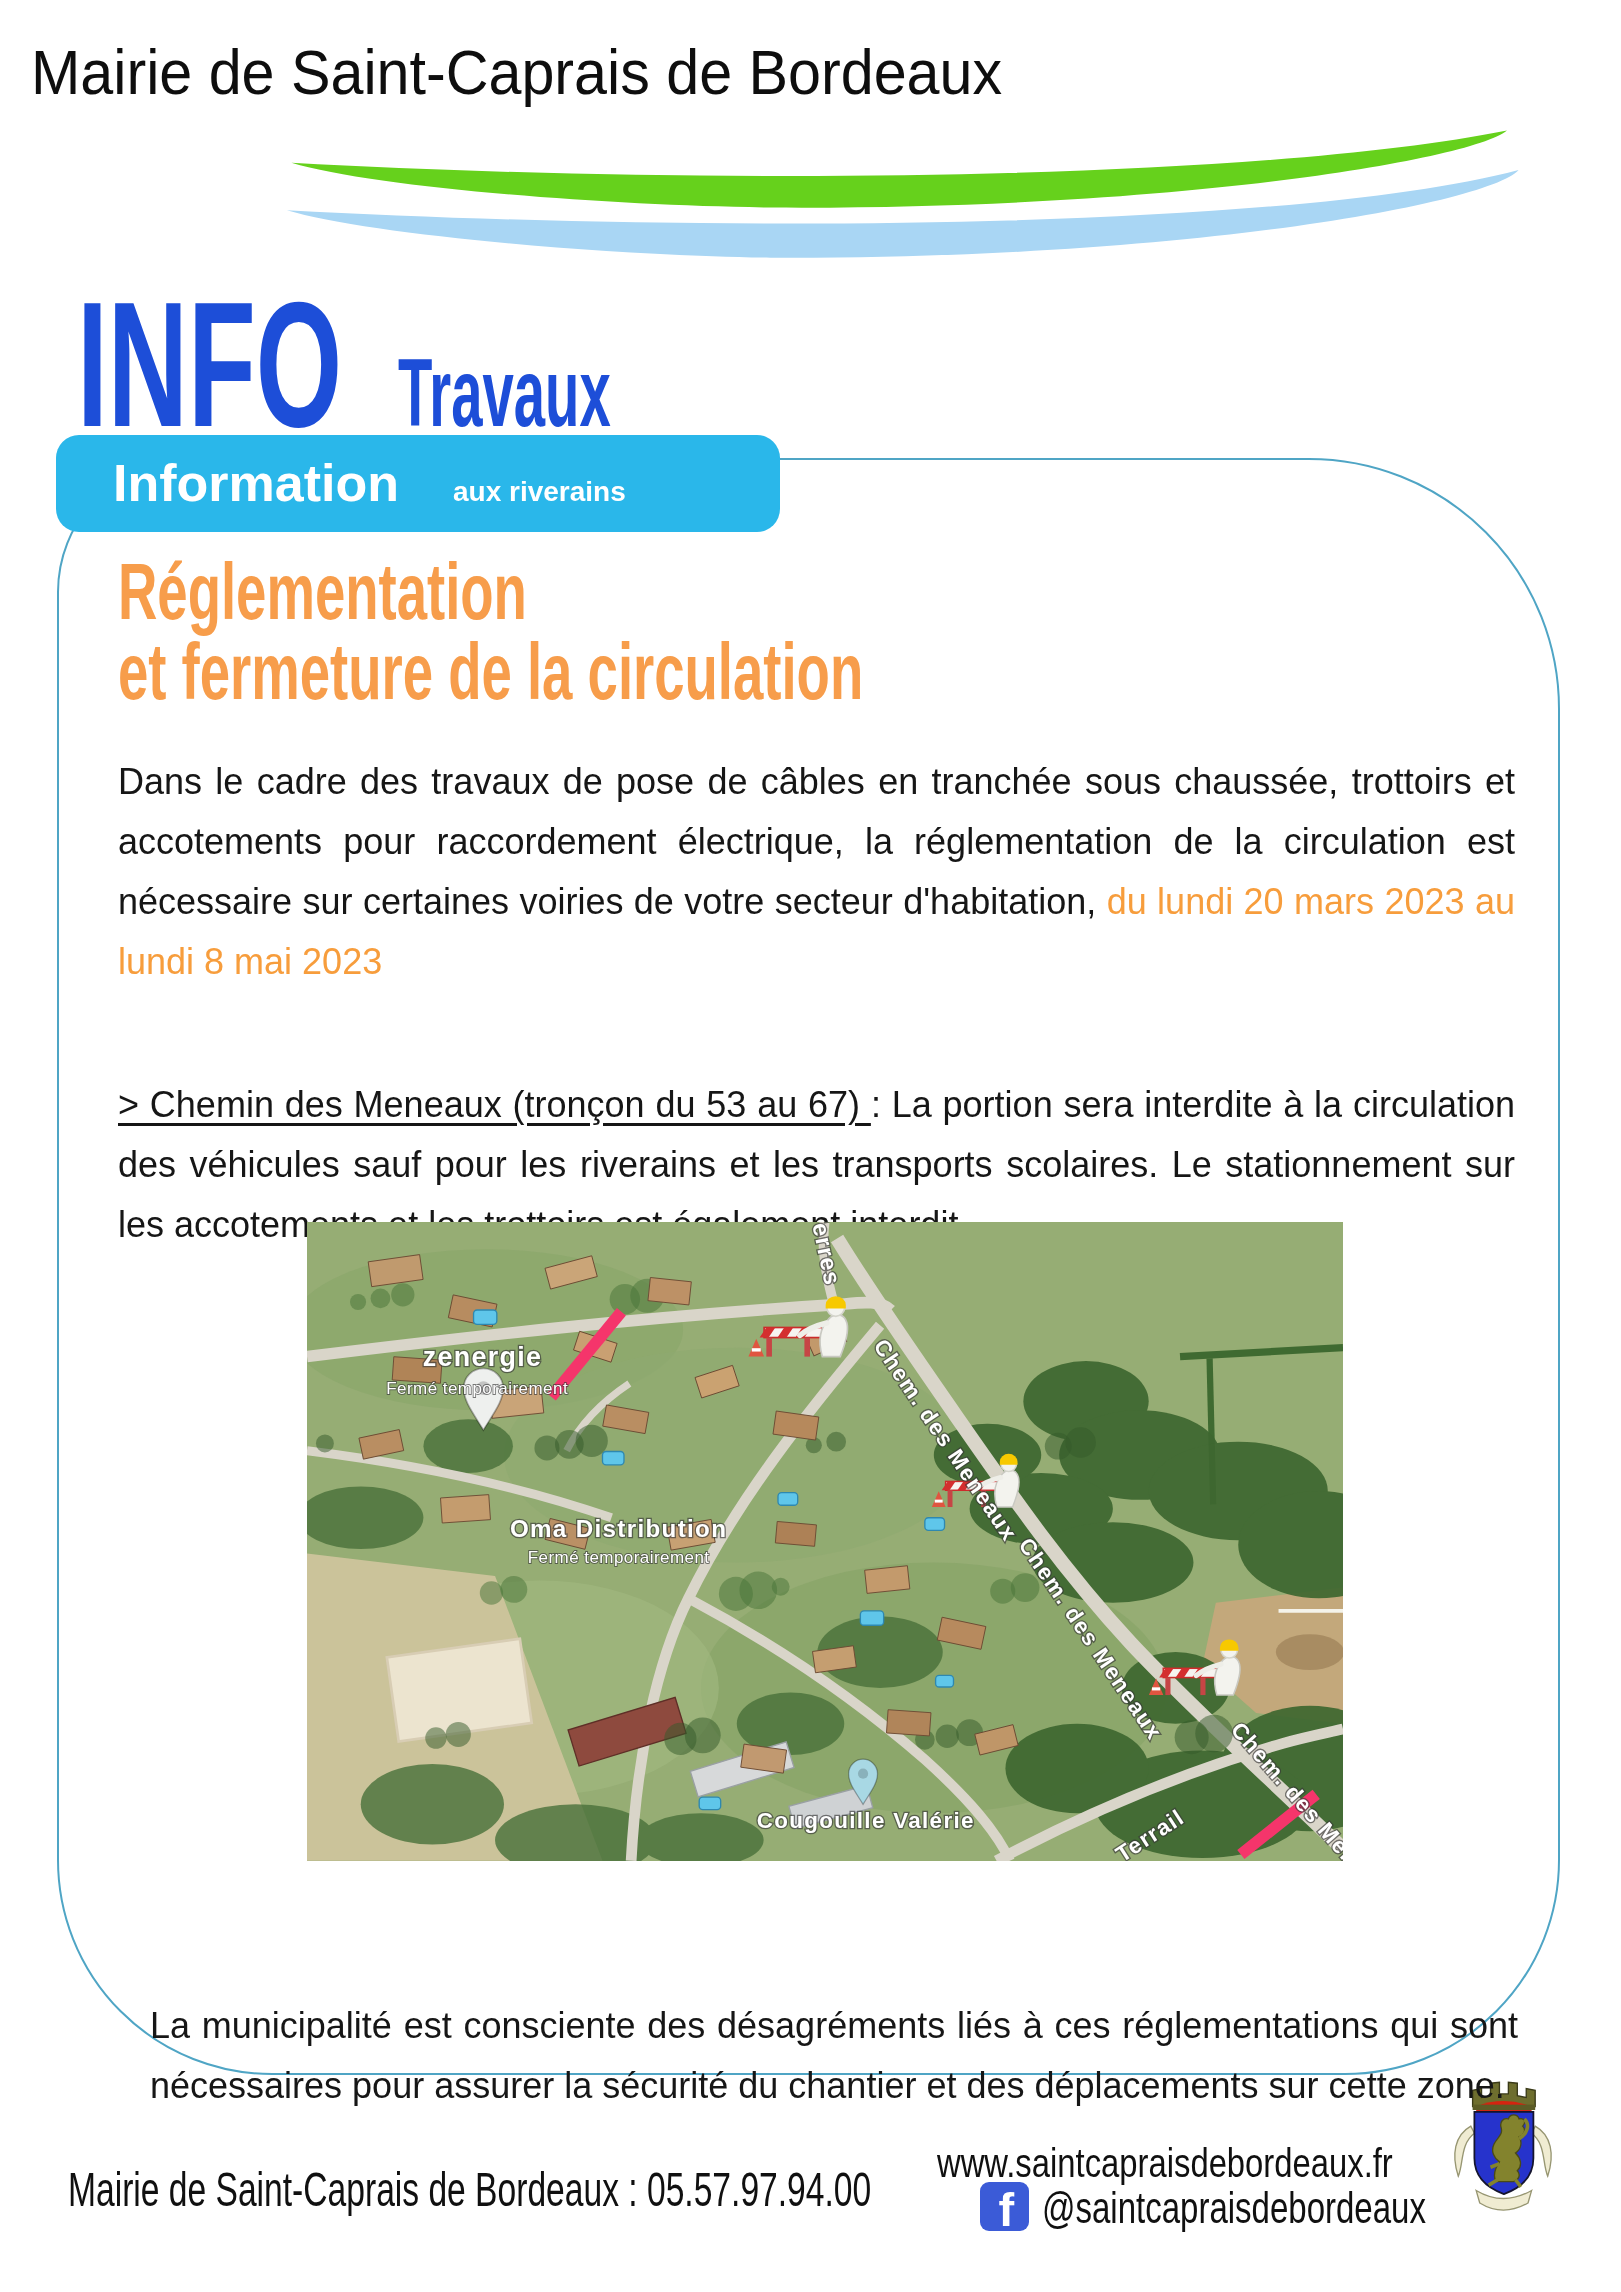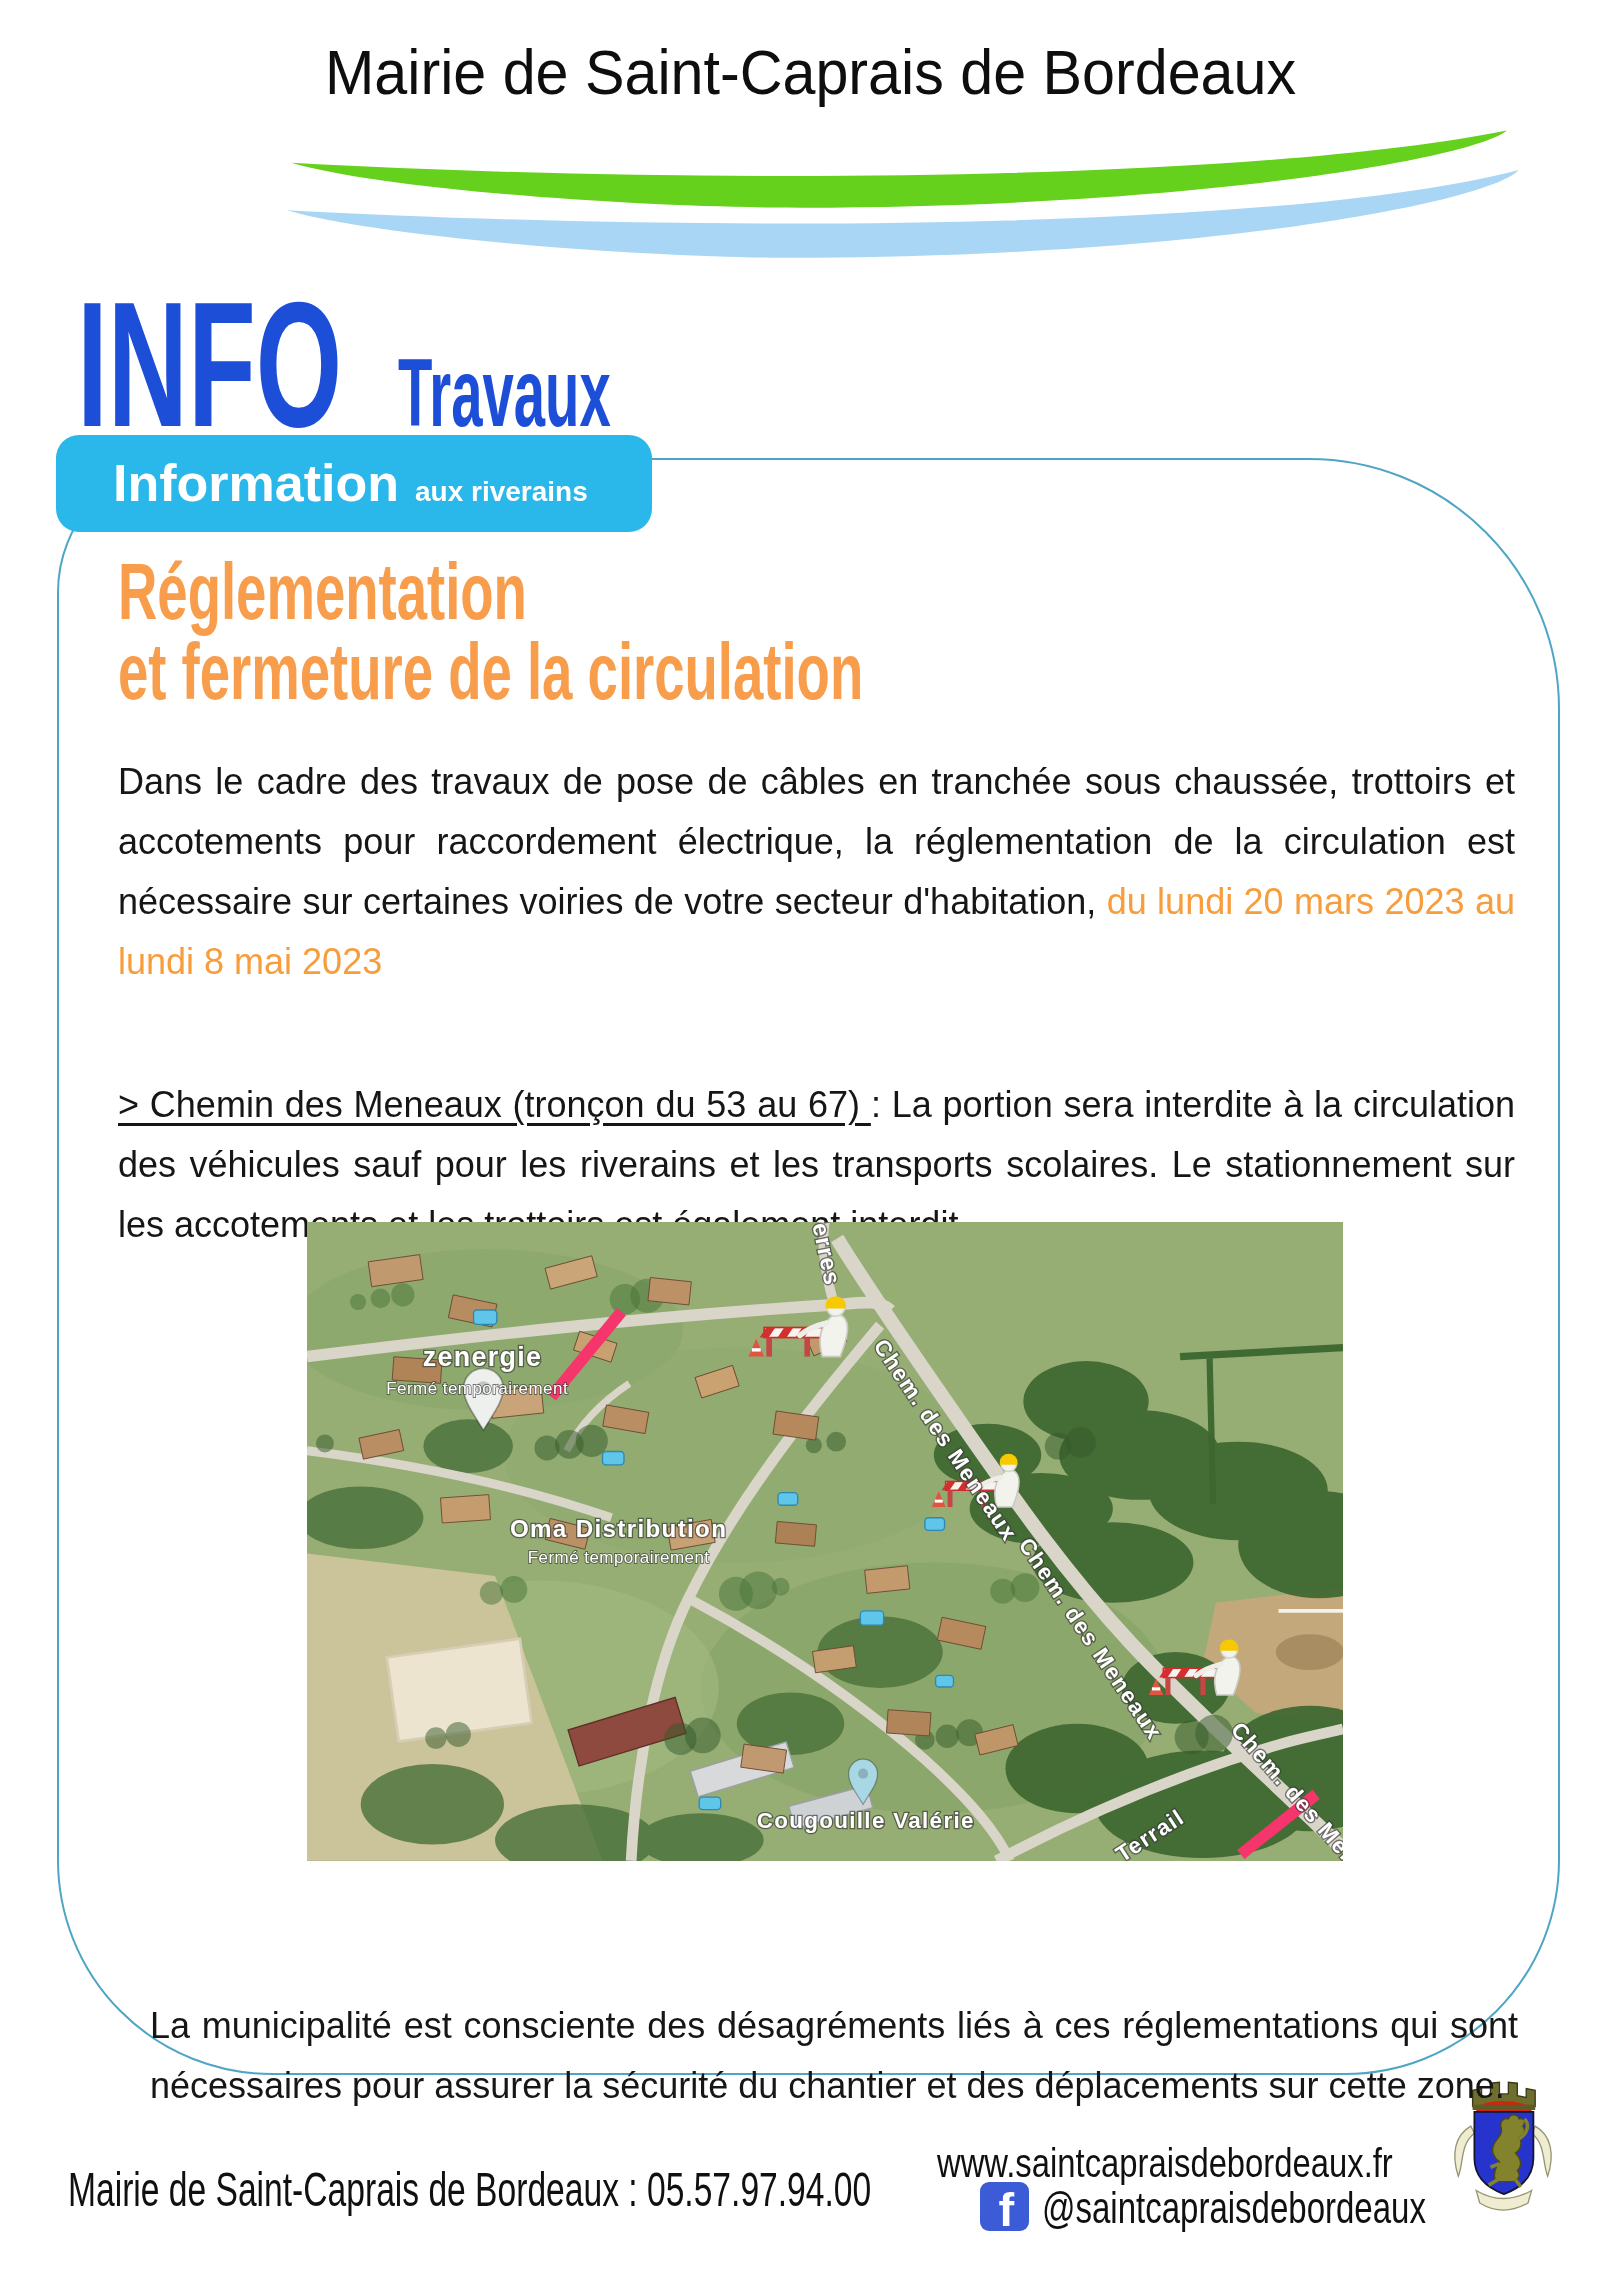--- a/index.html
+++ b/index.html
@@ -1,34 +1,34 @@
 <!DOCTYPE html>
 <html style="--banner-cyan: #2AB7EA; --heading-orange: #F79D4B; --body-orange: #F79D3C; --border-teal: #4FA5C5; --swoosh-green: #66D11C; --swoosh-blue: #A9D6F4; --facebook-blue: #3B5BD7; --closure-pink: #F5356B;font-size:14.3px"><head>
 <meta charset="utf-8">
 <style>
   html,body{margin:0;padding:0;background:#ffffff;}
   #page{position:relative;width:1622px;height:2293px;background:#fff;overflow:hidden;
         font-family:"Liberation Sans",sans-serif;color:#161616;}
 
   
-  .doc-title{position:absolute;top:36px;left:0;width:1622px;text-align:center;
+  .doc-title{position:absolute;top:36px;left:0;width:1622px;text-align:left;
              font-size:63px;color:#0e0e0e;white-space:nowrap;}
   .doc-title>span{display:inline-block;transform:scaleX(.94);transform-origin:center top;}
   .swoosh{position:absolute;left:269px;top:125px;width:1272px;height:157px;}
 
   
   .info-line{position:absolute;left:77px;top:275px;white-space:nowrap;color:#1d4ed8;
              font-weight:bold;line-height:1;z-index:4;}
   .info-word1{font-size:179px;display:inline-block;transform:scaleX(.62);transform-origin:left bottom;}
   .info-word2{font-size:97px;display:inline-block;transform:scaleX(.58);transform-origin:left bottom;margin-left:-107px;}
 
   
-  .banner{position:absolute;left:56px;top:435px;width:596px;height:97px;
+  .banner{position:absolute;left:56px;top:435px;width:724px;height:97px;
           background:var(--banner-cyan);border-radius:23px;z-index:5;display:flex;
-          align-items:baseline;padding:18px 0 0 57px;box-sizing:border-box;color:#fff;font-weight:bold;}
+          align-items:baseline;padding:18px 0 0 57px;box-sizing:border-box;color:#fff;font-weight:bold;gap:38px;}
   .banner-strong{font-size:52px;}
   .banner-rest{font-size:28px;margin-left:16px;}
 
   
   .frame{position:absolute;left:57px;top:458px;width:1503px;height:1617px;
          border:2.7px solid var(--border-teal);
          border-radius:134px 251px 215px 215px;z-index:1;box-sizing:border-box;}
 
   
   .h-or{position:absolute;left:118px;z-index:3;color:var(--heading-orange);font-weight:bold;

